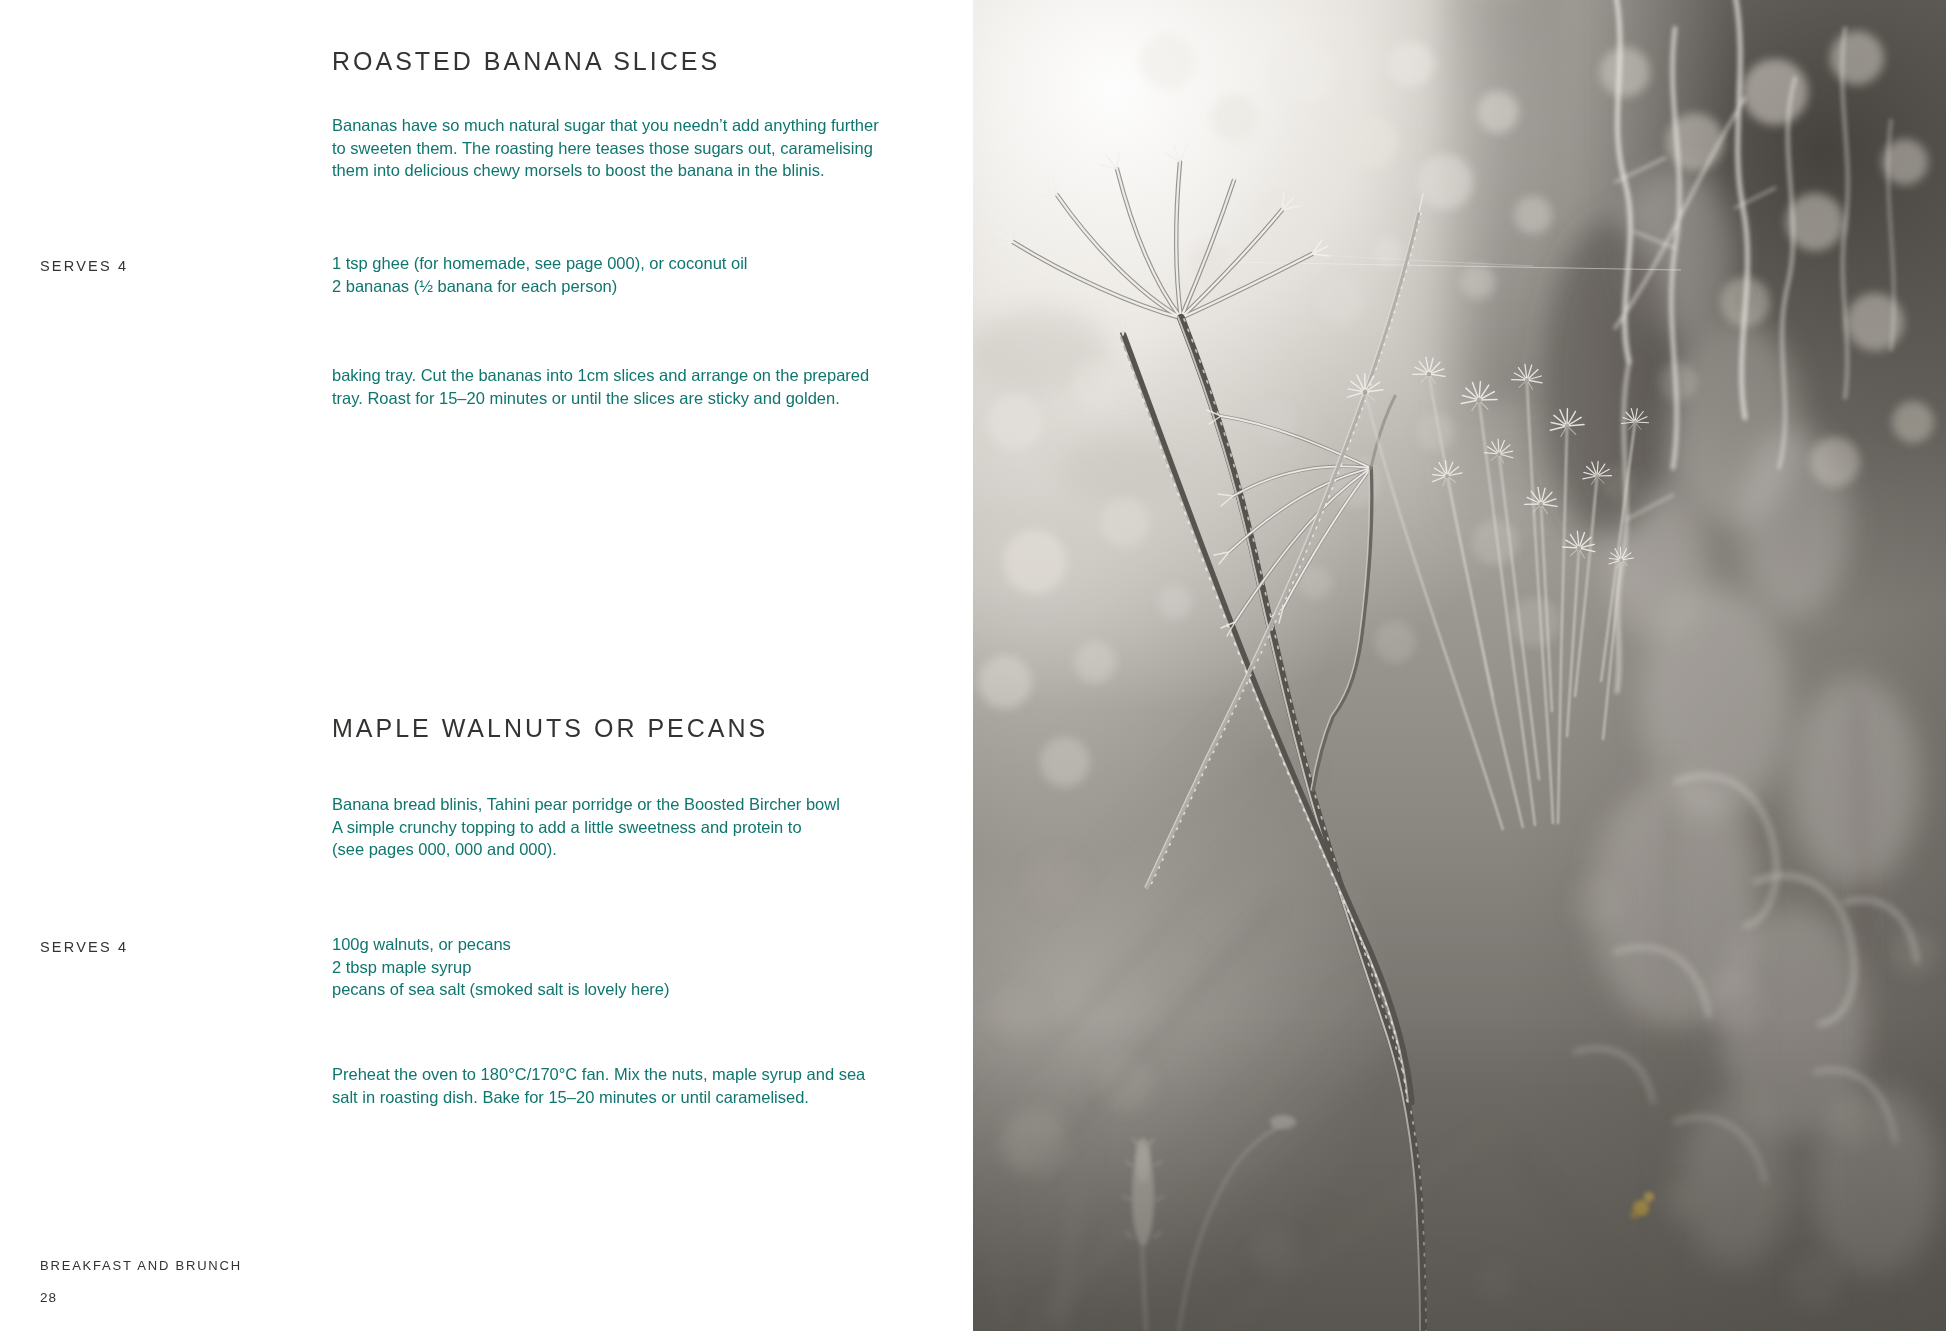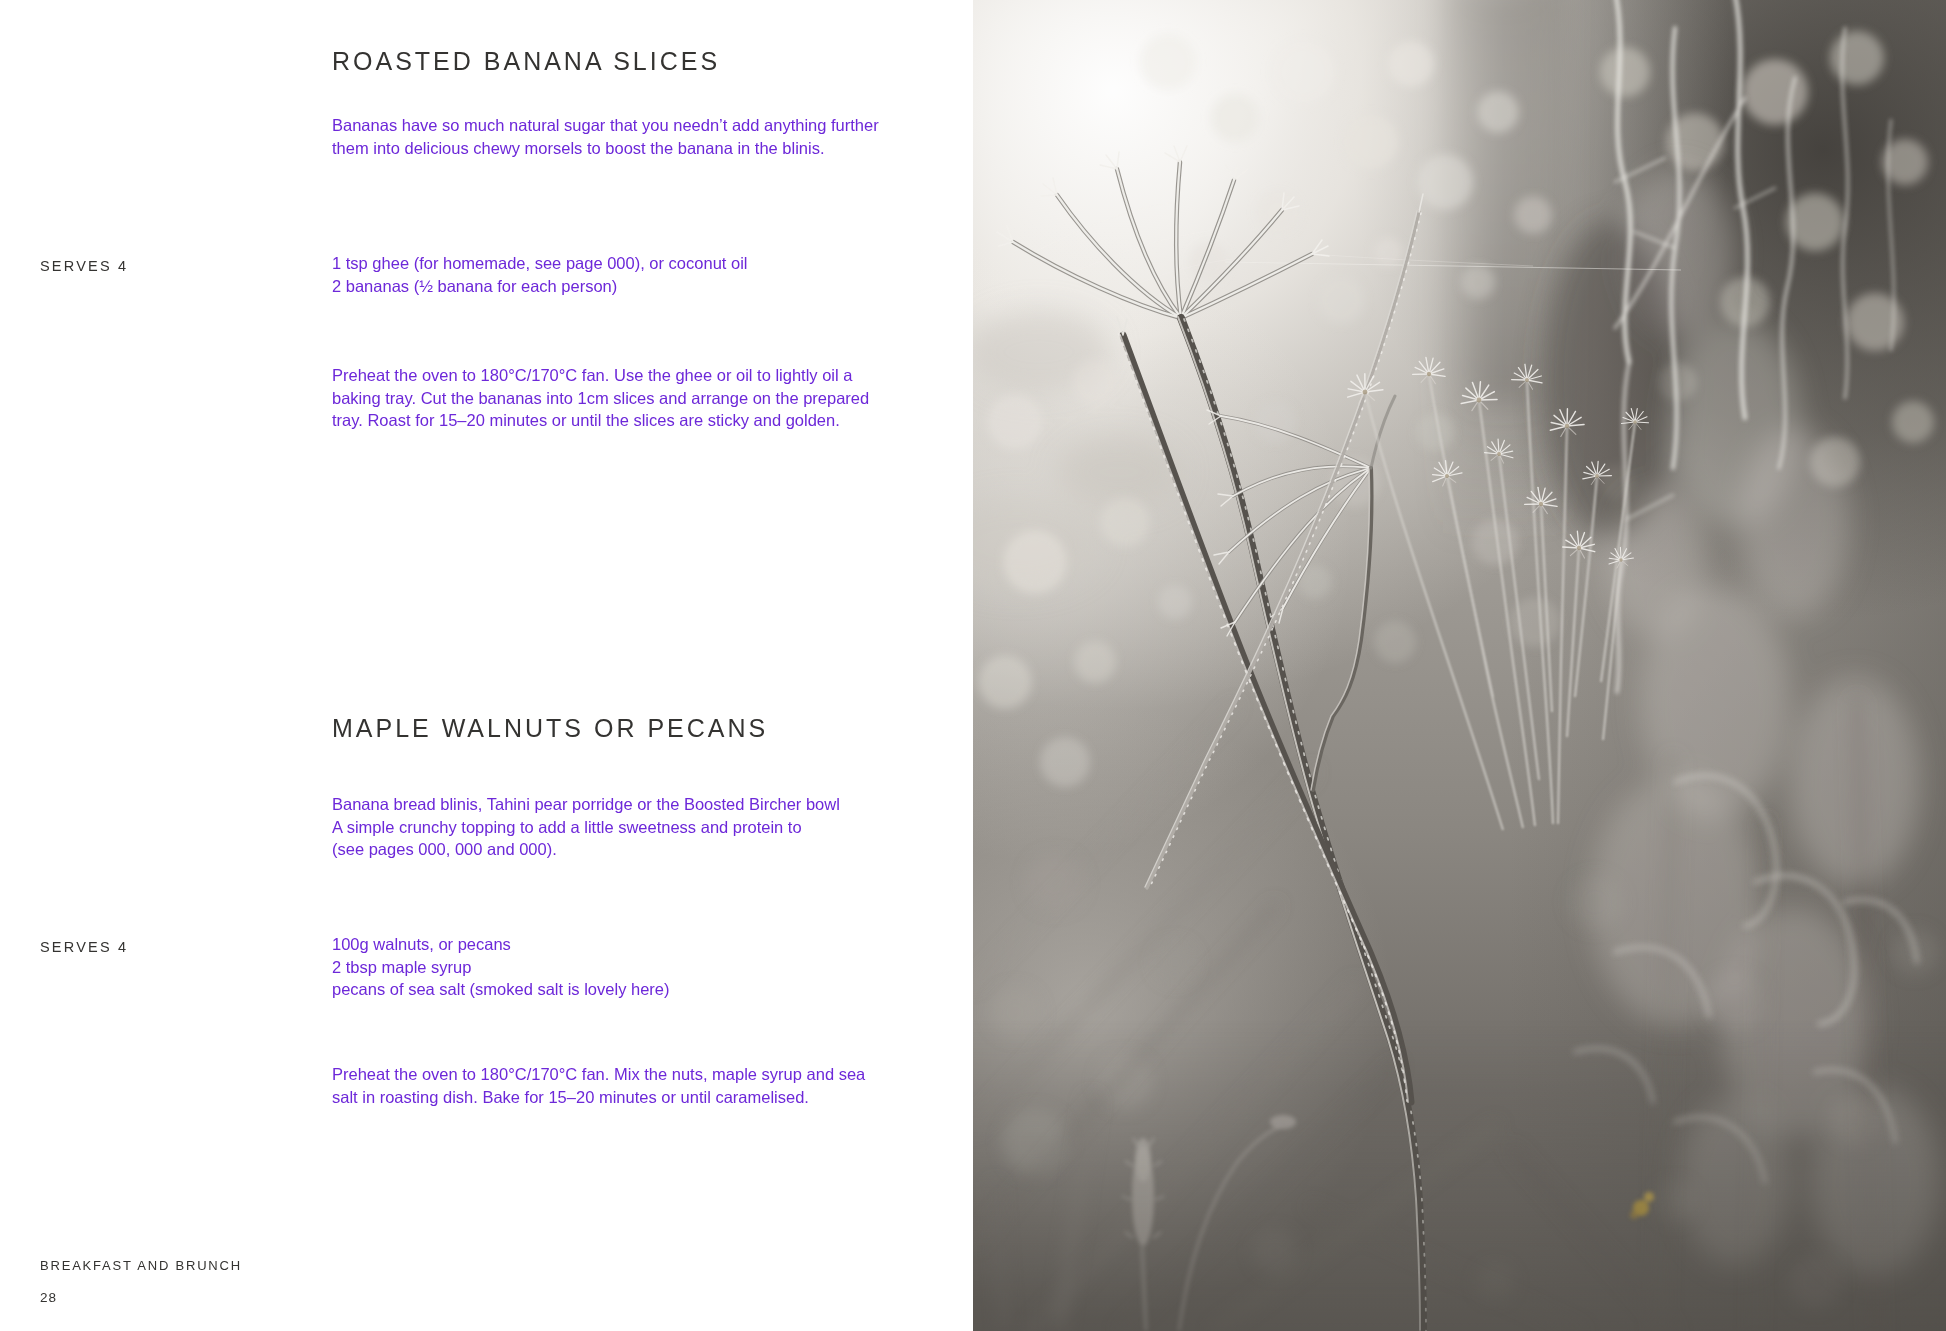--- a/index.html
+++ b/index.html
@@ -10,21 +10,21 @@
     color:#2f2e2c;
     -webkit-font-smoothing:antialiased;
   }
   .page-left{position:absolute;left:0;top:0;width:973px;height:1090px;background:#ffffff;}
   .photo-page{position:absolute;left:973px;top:0;width:973px;height:1331px;overflow:hidden;}
   .photo-page svg{display:block;width:973px;height:1331px;}
   .block{position:absolute;}
   .recipe-title{
     font-size:25px;font-weight:400;letter-spacing:3px;color:#343331;white-space:nowrap;
   }
-  .body-line{font-size:16.5px;line-height:22.5px;white-space:nowrap;color:#6d28d9;}
+  .body-line{font-size:16.5px;line-height:22.5px;white-space:nowrap;color:#0f766e;}
   .serves{font-size:14.5px;letter-spacing:2.2px;color:#343331;white-space:nowrap;}
   .footer-section{font-size:13px;letter-spacing:1.8px;color:#343331;white-space:nowrap;}
   .footer-page{font-size:13.5px;letter-spacing:1px;color:#343331;margin-top:17px;}
   #title1{left:332px;top:30px;}
   #intro1{left:332px;top:114px;}
   #serves1{left:40px;top:258px;}
   #ing1{left:332px;top:252px;}
   #method1{left:332px;top:364px;}
   #title2{left:332px;top:697px;}
   #intro2{left:332px;top:793px;}
@@ -36,32 +36,32 @@
 </head>
 <body>
 
 <section class="page-left">
 
   <div class="recipe">
     <h1 class="block recipe-title" id="title1">ROASTED BANANA SLICES</h1>
 
     <div class="block" id="intro1">
       <div class="body-line">Bananas have so much natural sugar that you needn’t add anything further</div>
+      <div class="body-line">to sweeten them. The roasting here teases those sugars out, caramelising</div>
       <div class="body-line">them into delicious chewy morsels to boost the banana in the blinis.</div>
     </div>
 
     <div class="block serves" id="serves1">SERVES 4</div>
 
     <div class="block" id="ing1">
       <div class="body-line">1 tsp ghee (for homemade, see page 000), or coconut oil</div>
       <div class="body-line">2 bananas (½ banana for each person)</div>
     </div>
 
     <div class="block" id="method1">
-      <div class="body-line">Preheat the oven to 180°C/170°C fan. Use the ghee or oil to lightly oil a</div>
       <div class="body-line">baking tray. Cut the bananas into 1cm slices and arrange on the prepared</div>
       <div class="body-line">tray. Roast for 15–20 minutes or until the slices are sticky and golden.</div>
     </div>
   </div>
 
   <div class="recipe">
     <h1 class="block recipe-title" id="title2">MAPLE WALNUTS OR PECANS</h1>
 
     <div class="block" id="intro2">
       <div class="body-line">Banana bread blinis, Tahini pear porridge or the Boosted Bircher bowl</div>

